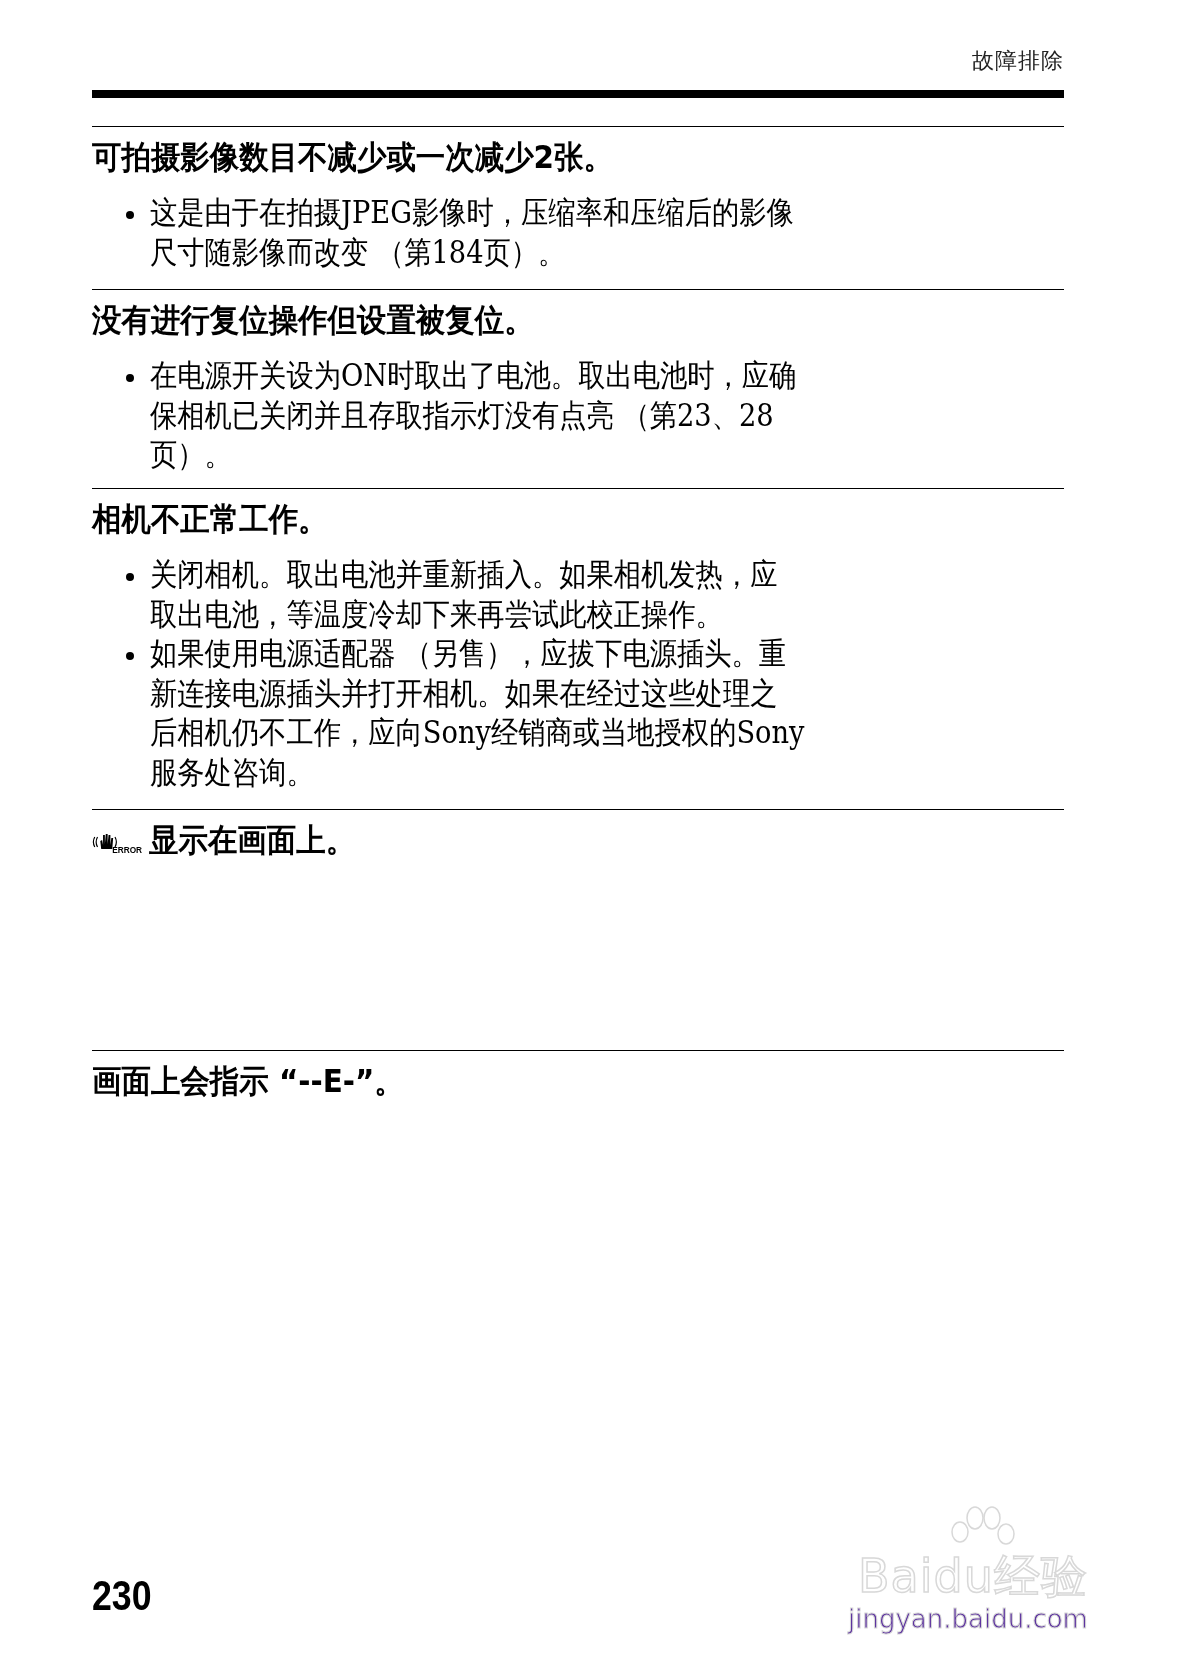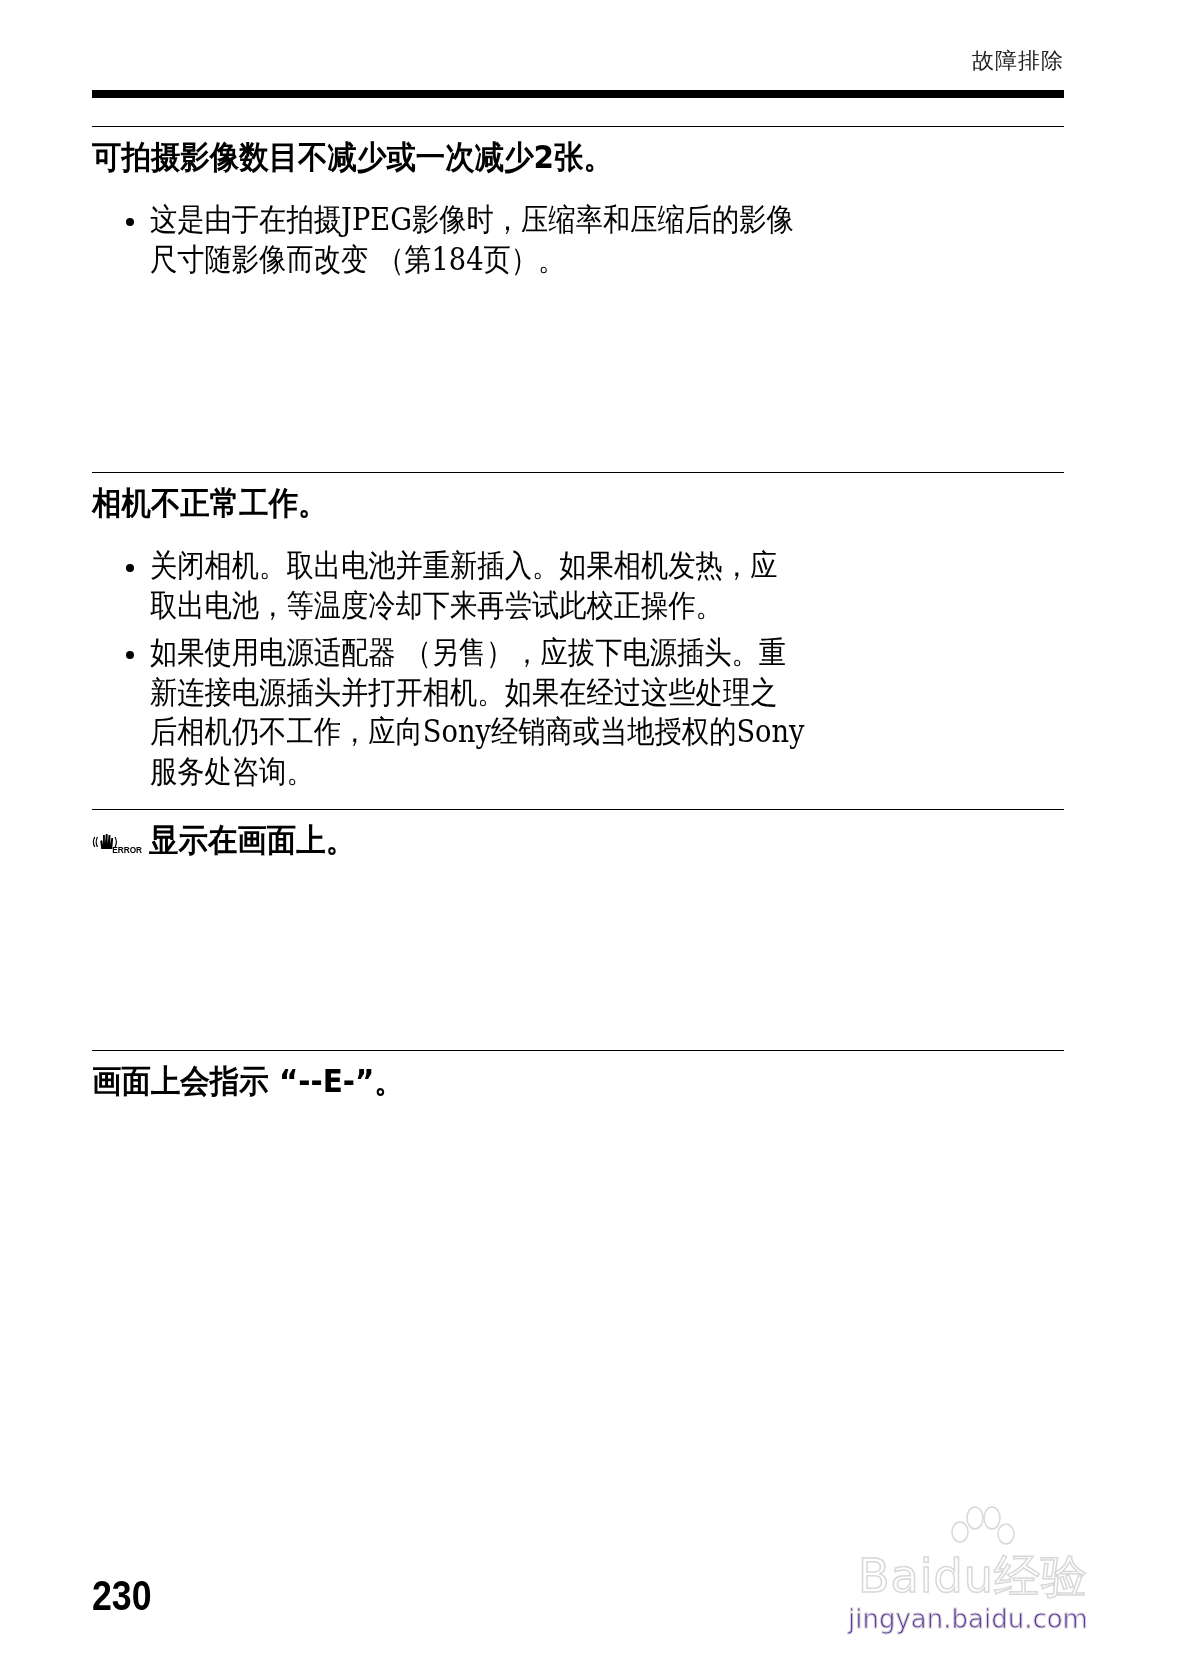--- a/index.html
+++ b/index.html
@@ -12,21 +12,21 @@
   }
   .top-rule { position: absolute; left: 92px; top: 90px; width: 972px; height: 8px; background: #000; }
   .section { position: absolute; left: 92px; width: 972px; }
   .section .rule { height: 1px; background: #000; width: 100%; }
   .section h2 {
     margin: 0; padding: 0;
     font-family: "DejaVu Sans", sans-serif; font-weight: bold;
     font-size: 32px; line-height: 40px; transform: scaleX(0.92); transform-origin: left;
     white-space: nowrap; display: flex; align-items: center;
   }
-  .bullet { position: relative; padding-left: 58px; margin-top: 23px; }
+  .bullet { position: relative; padding-left: 58px; margin-top: 16px; }
   .bullet .dot {
     position: absolute; left: 34px; top: 18px; width: 8px; height: 8px; border-radius: 50%; background: #000;
   }
   .bullet .line {
     font-family: "DejaVu Serif", serif; font-size: 31px; line-height: 39.5px;
     white-space: nowrap; transform: scaleX(0.88); transform-origin: left; display: block;
   }
   .error-icon {
     display: inline-flex; align-items: flex-end; margin-right: 6px; height: 30px;
   }
@@ -61,30 +61,40 @@
   <div class="section" style="top:126px;">
     <div class="rule"></div>
     <h2 style="margin-top:10px;">可拍摄影像数目不减少或一次减少2张。</h2>
     <div class="bullet">
       <span class="dot"></span>
       <span class="line">这是由于在拍摄JPEG影像时，压缩率和压缩后的影像</span>
       <span class="line">尺寸随影像而改变 （第184页）。</span>
     </div>
   </div>
 
+  <div class="section" style="top:289px;">
+    <div class="rule"></div>
+    <h2 style="margin-top:10px;">没有进行复位操作但设置被复位。</h2>
+    <div class="bullet">
+      <span class="dot"></span>
+      <span class="line">在电源开关设为ON时取出了电池。取出电池时，应确</span>
+      <span class="line">保相机已关闭并且存取指示灯没有点亮 （第23、28</span>
+      <span class="line">页）。</span>
+    </div>
+  </div>
 
-  <div class="section" style="top:472px;">
+  <div class="section" style="top:488px;">
     <div class="rule"></div>
     <h2 style="margin-top:10px;">相机不正常工作。</h2>
     <div class="bullet">
       <span class="dot"></span>
       <span class="line">关闭相机。取出电池并重新插入。如果相机发热，应</span>
       <span class="line">取出电池，等温度冷却下来再尝试此校正操作。</span>
     </div>
-    <div class="bullet" style="margin-top:8px;">
+    <div class="bullet" style="margin-top:0;">
       <span class="dot"></span>
       <span class="line">如果使用电源适配器 （另售），应拔下电源插头。重</span>
       <span class="line">新连接电源插头并打开相机。如果在经过这些处理之</span>
       <span class="line">后相机仍不工作，应向Sony经销商或当地授权的Sony</span>
       <span class="line">服务处咨询。</span>
     </div>
   </div>
 
   <div class="section" style="top:809px;">
     <div class="rule"></div>

